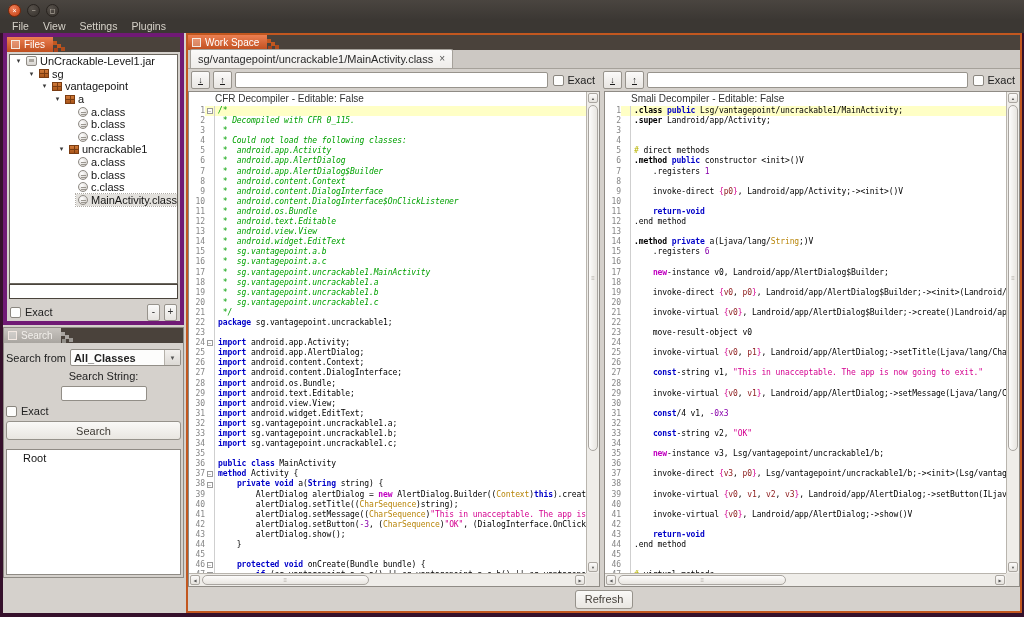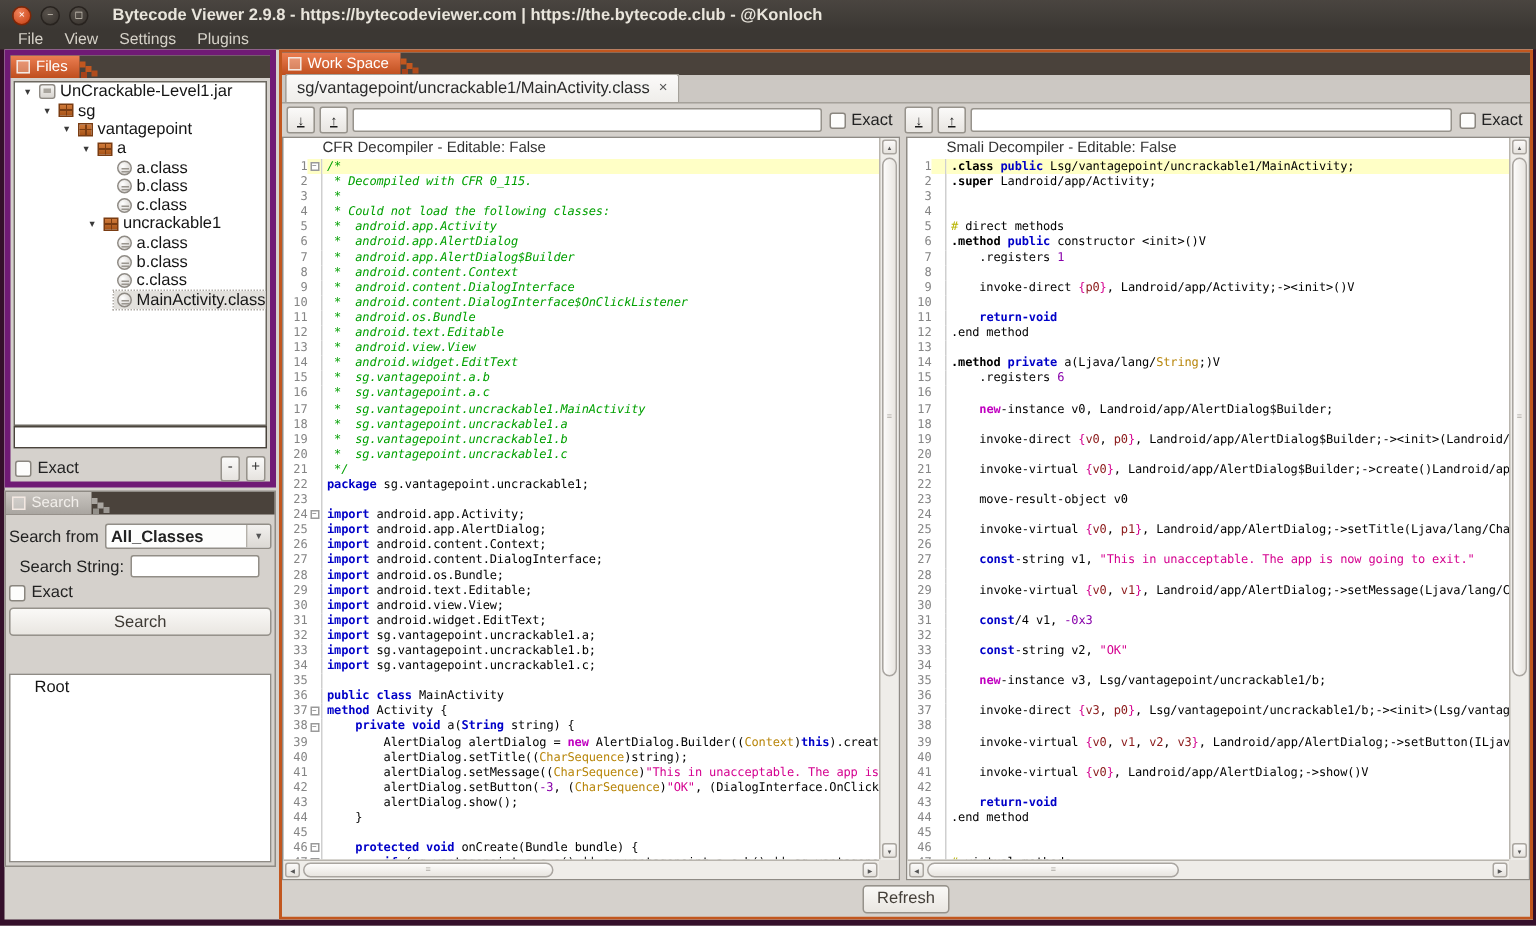--- a/index.html
+++ b/index.html
@@ -167,21 +167,20 @@
   <div id="titlebar">
     <span class="wbtn close">
         <span>×</span>
       </span>
     <span class="wbtn">
         <span>−</span>
       </span>
     <span class="wbtn">
         <span>◻</span>
       </span>
-    <span id="wtitle">Bytecode Viewer 2.9.8 - https://bytecodeviewer.com | https://the.bytecode.club - @Konloch</span>
   </div>
   <div id="menubar">
       <span class="menu-item">File</span>
       <span class="menu-item">View</span>
       <span class="menu-item">Settings</span>
       <span class="menu-item">Plugins</span>
     </div>
 
   <div id="desktop">
 
@@ -298,21 +297,21 @@
         <span class="steps grey"></span>
       </div>
       <div id="search-rows">
         <div class="srow">
           <span class="lbl">Search from</span>
           <span class="combo">
             <span>All_Classes</span>
             <span class="cbtn">▼</span>
           </span>
         </div>
-        <div class="srow" style="margin-left:7px;">
+        <div class="srow" style="margin-left:20px;flex-direction:column;">
           <span class="lbl">Search String:</span>
           <input class="ss-input" value="" style="">
         </div>
         <div class="srow">
           <span class="cb"></span>
           <span class="lbl">Exact</span>
         </div>
         <div class="srow">
           <button class="search-btn">Search</button>
         </div>

